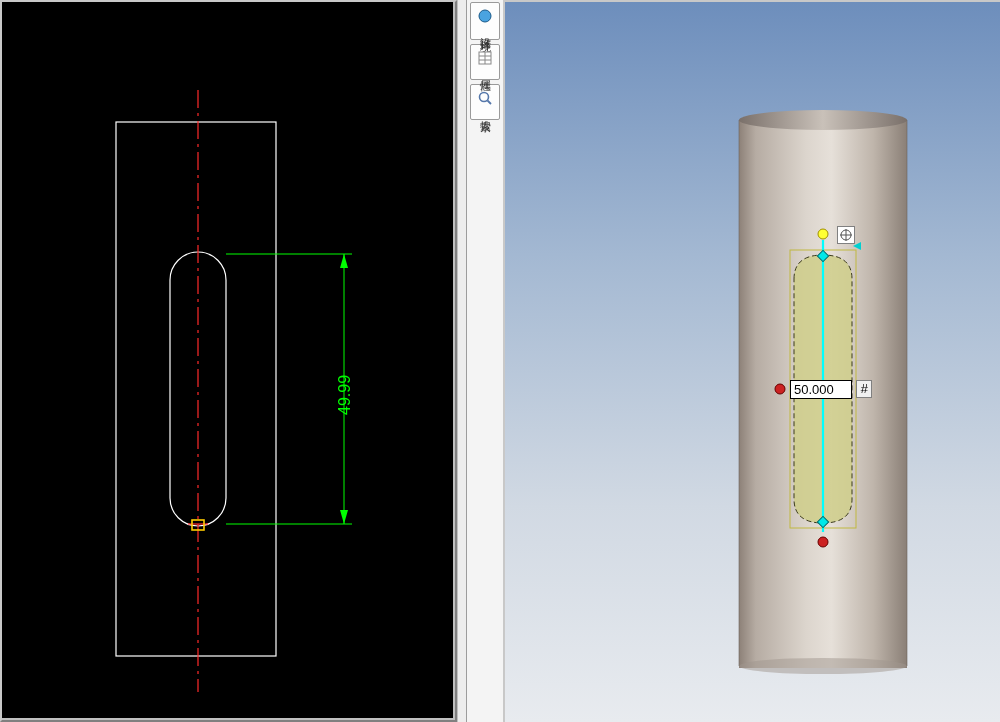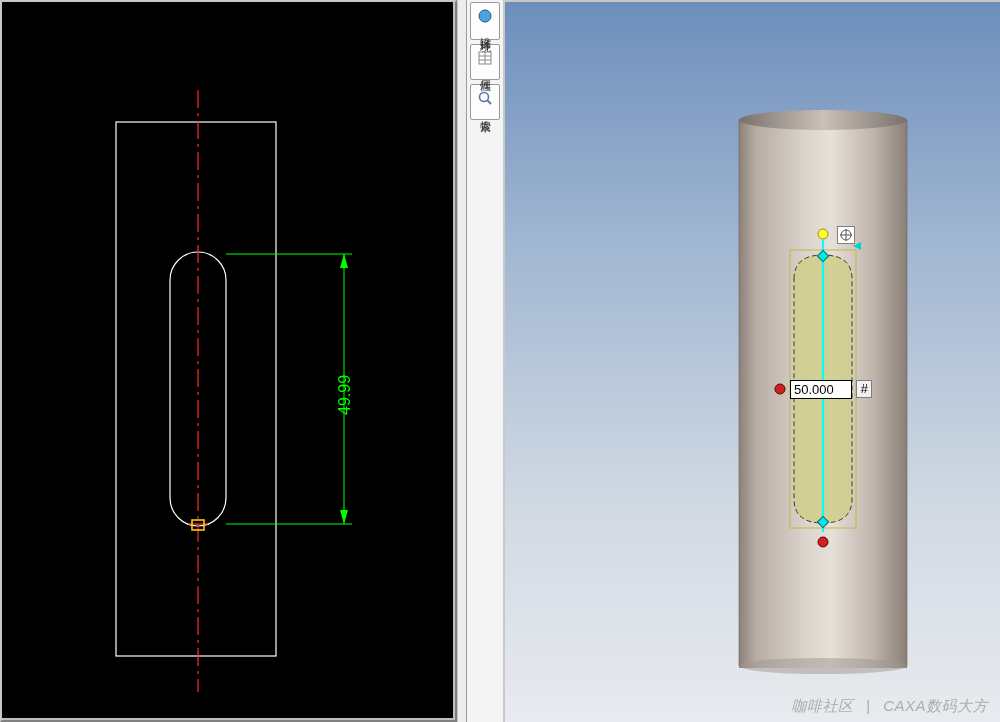--- a/index.html
+++ b/index.html
@@ -270,18 +270,13 @@
     <svg width="14" height="14">
       <circle cx="7" cy="7" r="5" fill="none" stroke="#555" stroke-width="1"></circle>
       <line x1="7" y1="1" x2="7" y2="13" stroke="#555"></line>
       <line x1="1" y1="7" x2="13" y2="7" stroke="#555"></line>
     </svg>
   </div>
 
   <input class="dim-input" style="left: 285px; top: 378px;" value="50.000">
   <div class="hash-box" style="left:351px; top:378px;">#</div>
 
-  <div class="watermark">
-    <span>咖啡社区</span>
-    <span class="sep">|</span>
-    <span>CAXA数码大方</span>
-  </div>
 </div>
 
 </body></html>

